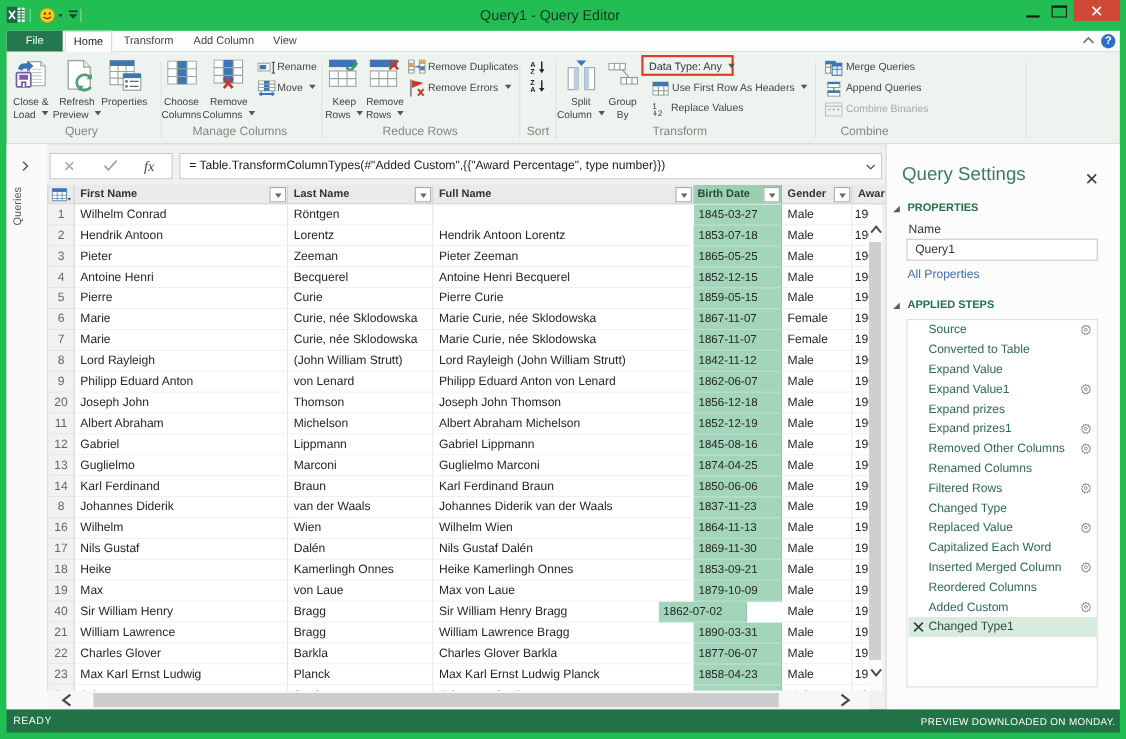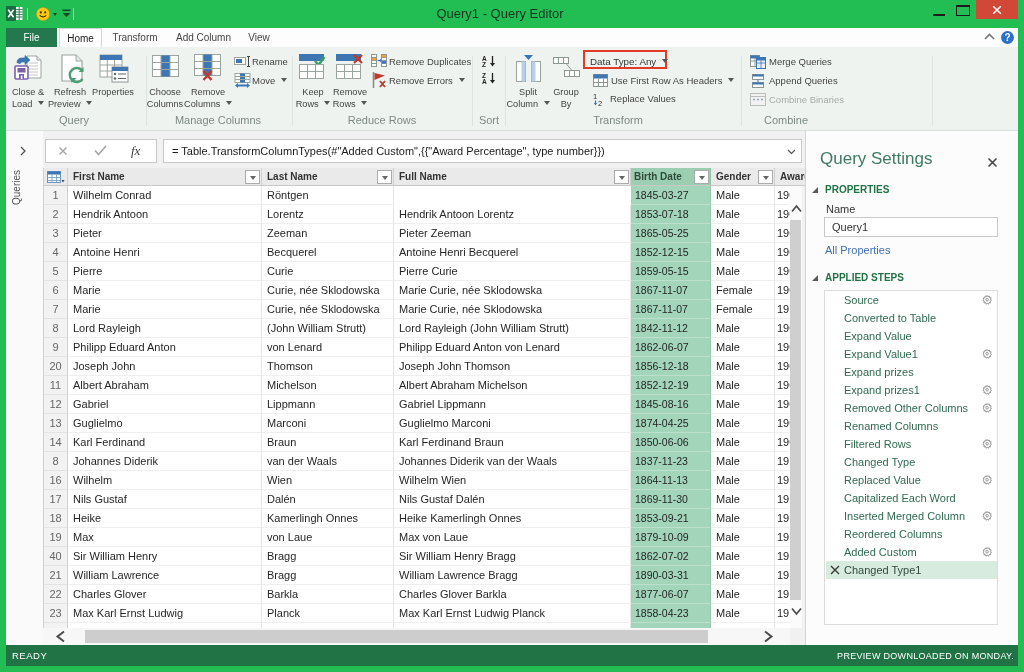--- a/index.html
+++ b/index.html
@@ -404,21 +404,21 @@
 <div class="cell" style="left:24px;top:342px;width:194px">Max</div>
 <div class="cell" style="left:218px;top:342px;width:132px">von Laue</div>
 <div class="cell" style="left:350px;top:342px;width:237px">Max von Laue</div>
 <div class="cell gcell" style="left:587px;top:342px;width:80px">1879-10-09</div>
 <div class="cell" style="left:667px;top:342px;width:64px">Male</div>
 <div class="cell" style="left:731px;top:342px;width:16px;border-right:none;padding-left:2px">1914</div>
 <div class="cell rnum" style="left:0;top:361px;width:24px">40</div>
 <div class="cell" style="left:24px;top:361px;width:194px">Sir William Henry</div>
 <div class="cell" style="left:218px;top:361px;width:132px">Bragg</div>
 <div class="cell" style="left:350px;top:361px;width:237px">Sir William Henry Bragg</div>
-<div class="cell gcell" style="left:587px;top:361px;width:80px">1862-07-02</div>
+<div class="cell gcell" style="left:555px;top:361px;width:80px">1862-07-02</div>
 <div class="cell" style="left:667px;top:361px;width:64px">Male</div>
 <div class="cell" style="left:731px;top:361px;width:16px;border-right:none;padding-left:2px">1915</div>
 <div class="cell rnum" style="left:0;top:380px;width:24px">21</div>
 <div class="cell" style="left:24px;top:380px;width:194px">William Lawrence</div>
 <div class="cell" style="left:218px;top:380px;width:132px">Bragg</div>
 <div class="cell" style="left:350px;top:380px;width:237px">William Lawrence Bragg</div>
 <div class="cell gcell" style="left:587px;top:380px;width:80px">1890-03-31</div>
 <div class="cell" style="left:667px;top:380px;width:64px">Male</div>
 <div class="cell" style="left:731px;top:380px;width:16px;border-right:none;padding-left:2px">1915</div>
 <div class="cell rnum" style="left:0;top:399px;width:24px">22</div>

